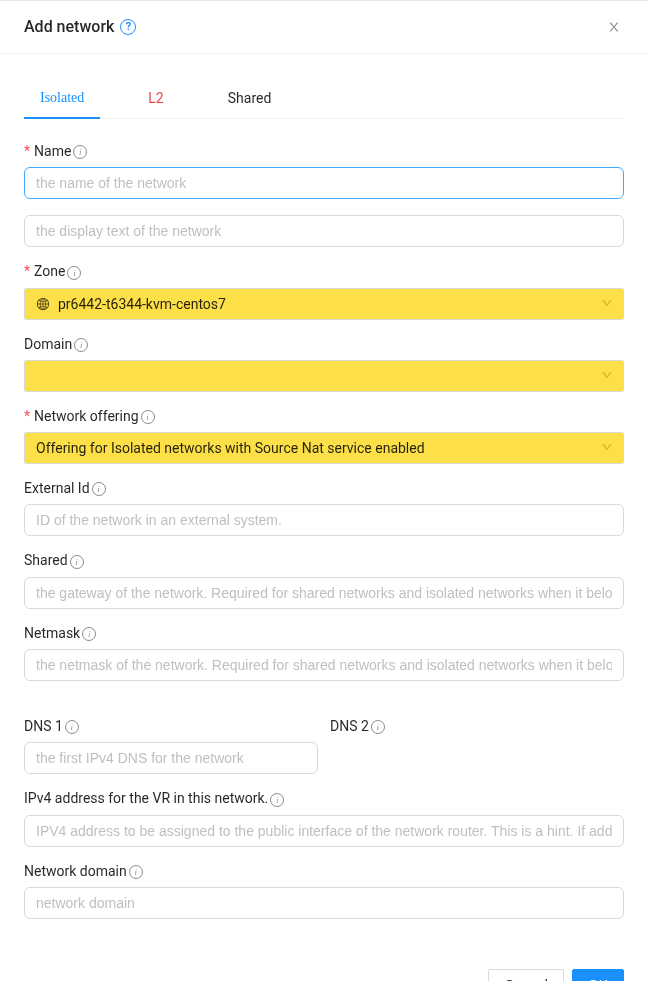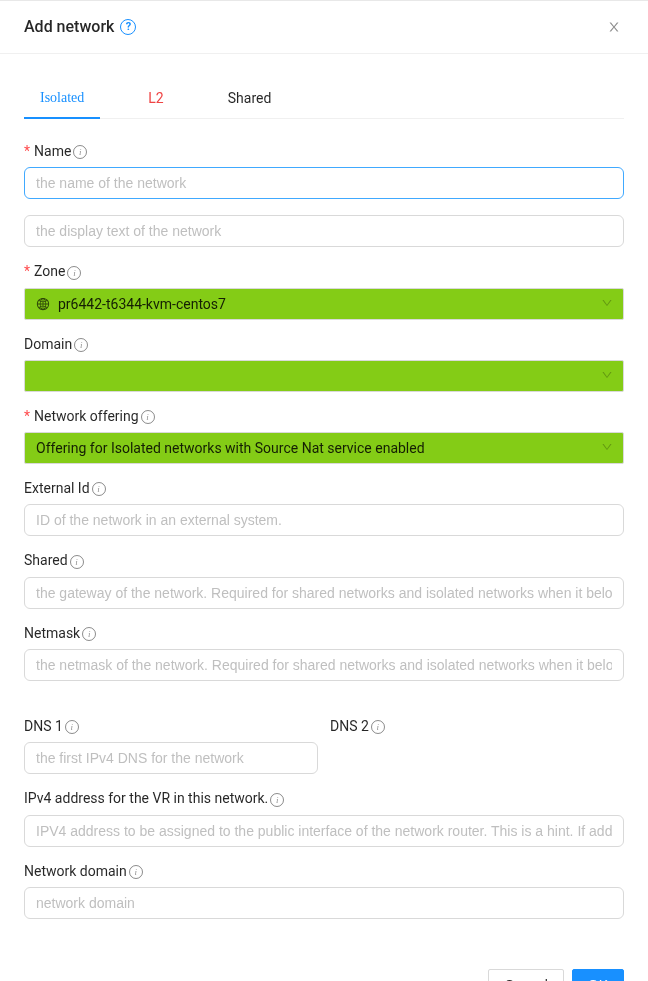--- a/index.html
+++ b/index.html
@@ -141,21 +141,21 @@
       color: #bfbfbf;
     }
     .form-select {
       width: 100%;
       height: 32px;
       padding: 4px 30px 4px 11px;
       border: 1px solid #d9d9d9;
       border-radius: 2px;
       font-size: 14px;
       color: rgba(0, 0, 0, 0.85);
-      background: #84cc16;
+      background: #fde047;
       cursor: pointer;
       position: relative;
       display: flex;
       align-items: center;
       gap: 8px;
     }
     .form-select-wrapper {
       position: relative;
     }
     .select-arrow {

